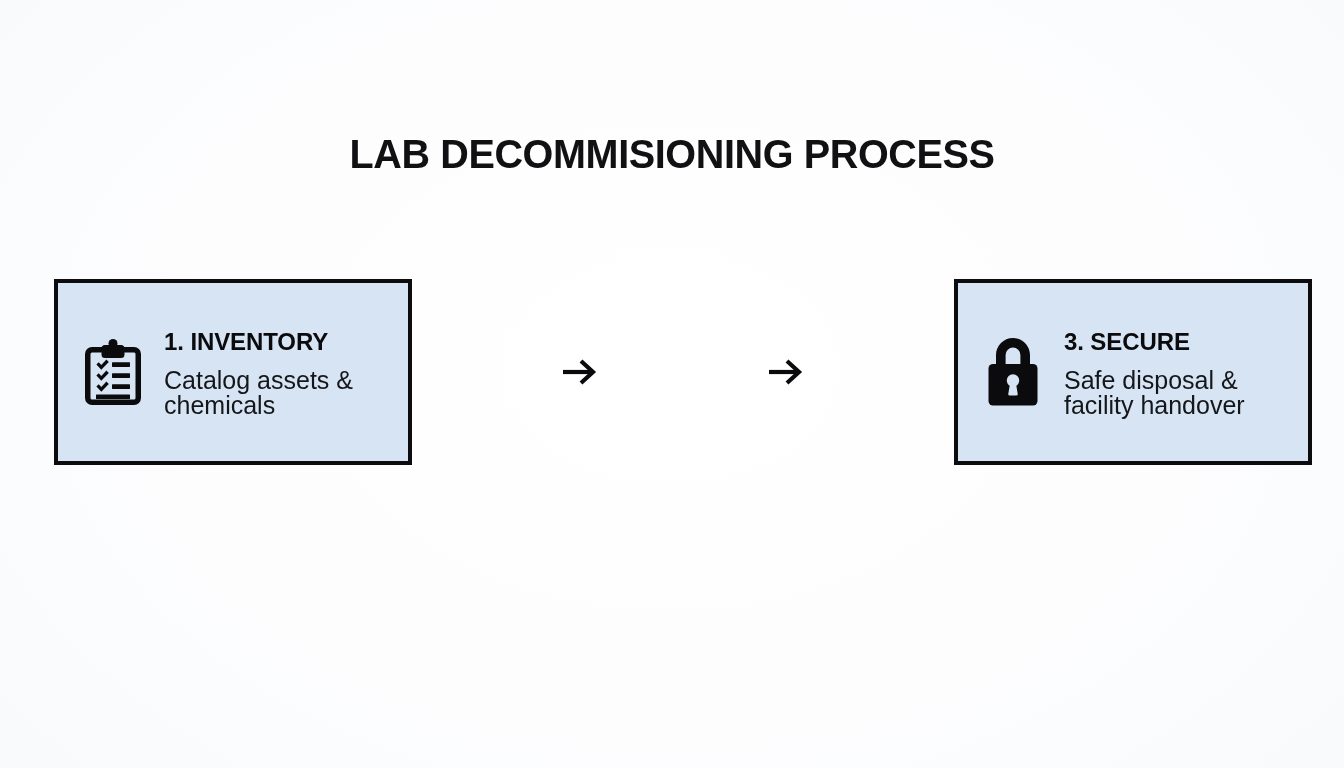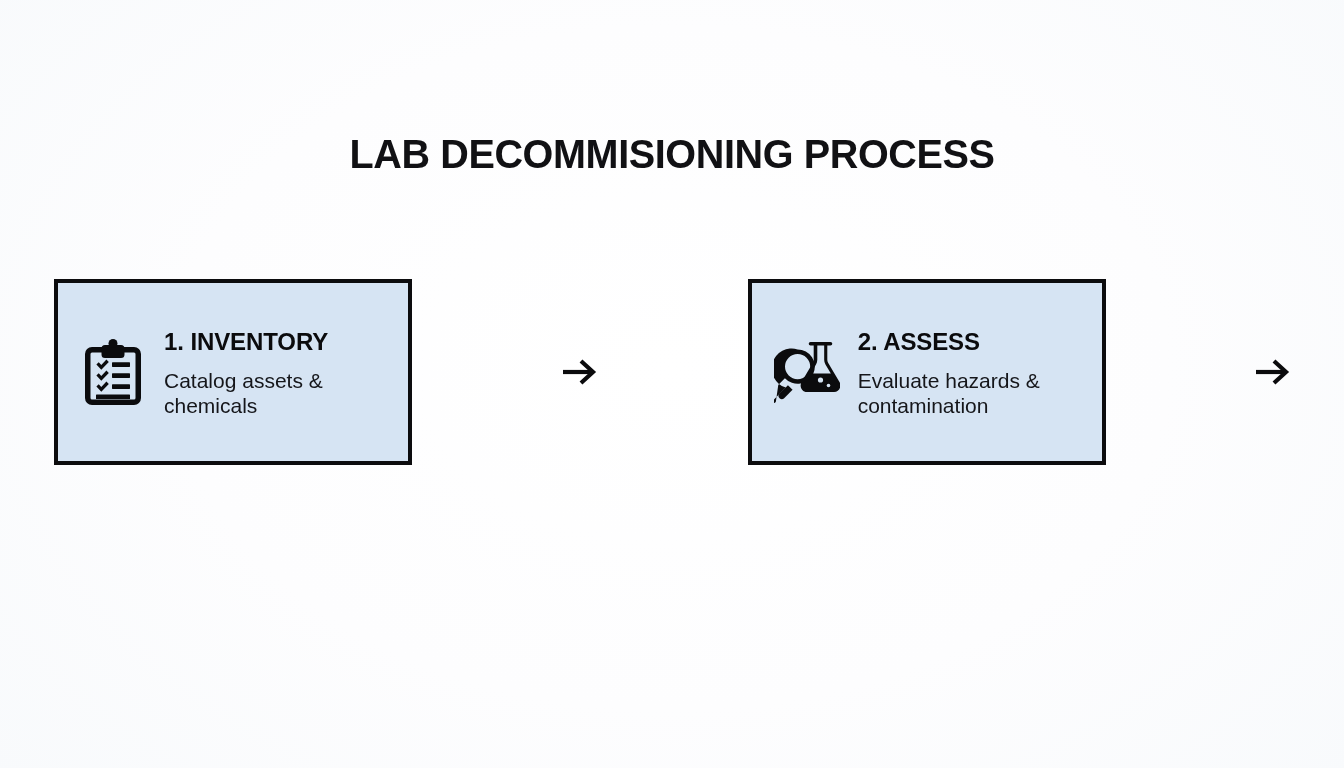--- a/index.html
+++ b/index.html
@@ -92,21 +92,21 @@
     font-size: 24px;
     font-weight: 700;
     line-height: 30px;
     letter-spacing: -0.1px;
     color: #0b0b0d;
     margin-bottom: 11px;
     white-space: nowrap;
   }
 
   .step-desc {
-    font-size: 21px;
+    font-size: 25px;
     font-weight: 400;
     line-height: 25px;
     color: #15161a;
   }
 
   
   .connector {
     flex: 0 0 auto;
     width: 77px;
     display: flex;
@@ -151,44 +151,41 @@
 
     <div class="connector">
       <svg width="40" height="34" viewBox="0 0 40 34" aria-hidden="true">
         <g stroke="#0b0b0d" stroke-width="4.2" fill="none" stroke-linecap="butt" stroke-linejoin="miter">
           <line x1="3" y1="17" x2="31" y2="17"></line>
           <polyline points="21,6 33,17 21,28"></polyline>
         </g>
       </svg>
     </div>
 
-    <div class="step">
-      <div class="step-icon">
-        <svg width="66" height="64" viewBox="0 0 66 64" aria-hidden="true">
-          <g fill="#0b0b0d">
-
-            <path d="M36.5 2h20a1.8 1.8 0 0 1 0 3.6h-3.2v14.2c0 1 .27 1.98.78 2.84l11.1 18.8C68.2 46.1 65.2 52 60.1 52H32.9c-5.1 0-8.1-5.9-5.08-10.56l11.1-18.8a5.6 5.6 0 0 0 .78-2.84V5.6h-3.2a1.8 1.8 0 0 1 0-3.6zm6.8 3.6v14.2c0 1.66-.45 3.29-1.3 4.72l-5.36 9.08h20.2l-5.36-9.08a9.2 9.2 0 0 1-1.3-4.72V5.6h-6.88z"></path>
-            <circle cx="46.5" cy="40" r="2.6" fill="#d6e4f3"></circle>
-            <circle cx="54.5" cy="45.5" r="1.8" fill="#d6e4f3"></circle>
-
-            <path d="M23.6 9.4A17.2 17.2 0 1 1 10.9 38.2L4.7 44.4a1.4 1.4 0 0 1-.4.28L1.9 61.6a1.6 1.6 0 0 1-2.7.9l-.02-.02a1.6 1.6 0 0 1 0-2.26l12.6-12.6A17.2 17.2 0 0 1 23.6 9.4zm0 4.6a12.6 12.6 0 1 0 0 25.2 12.6 12.6 0 0 0 0-25.2z"></path>
-            <path d="M13.95 45.2l4.6 4.6-8.4 8.4a3.25 3.25 0 0 1-4.6-4.6z"></path>
-          </g>
-        </svg>
-      </div>
-      <div class="step-text">
-        <div class="step-title">2. ASSESS</div>
-        <div class="step-desc">Evaluate hazards &amp; contamination</div>
-      </div>
-    </div>
 
     <div class="connector">
       <svg width="40" height="34" viewBox="0 0 40 34" aria-hidden="true">
         <g stroke="#0b0b0d" stroke-width="4.2" fill="none" stroke-linecap="butt" stroke-linejoin="miter">
           <line x1="3" y1="17" x2="31" y2="17"></line>
           <polyline points="21,6 33,17 21,28"></polyline>
         </g>
       </svg>
     </div>
 
+    <div class="step">
+      <div class="step-icon">
+        <svg width="56" height="68" viewBox="0 0 56 68" aria-hidden="true">
+          <g fill="#0b0b0d">
+            <path d="M28 0c9.4 0 17 7.6 17 17v10h-9.6V17A7.4 7.4 0 0 0 28 9.6 7.4 7.4 0 0 0 20.6 17v10H11V17C11 7.6 18.6 0 28 0z"></path>
+            <rect x="3.5" y="26" width="49" height="41.5" rx="4.5"></rect>
+            <circle cx="28" cy="42.5" r="6.2" fill="#d6e4f3"></circle>
+            <path d="M25.2 44.5h5.6l1.9 11.2a1.5 1.5 0 0 1-1.48 1.76h-6.44A1.5 1.5 0 0 1 23.3 55.7z" fill="#d6e4f3"></path>
+          </g>
+        </svg>
+      </div>
+      <div class="step-text">
+        <div class="step-title">3. SECURE</div>
+        <div class="step-desc">Safe disposal &amp; facility handover</div>
+      </div>
+    </div>
 
   </div>
 </div>
 
 </body></html>

